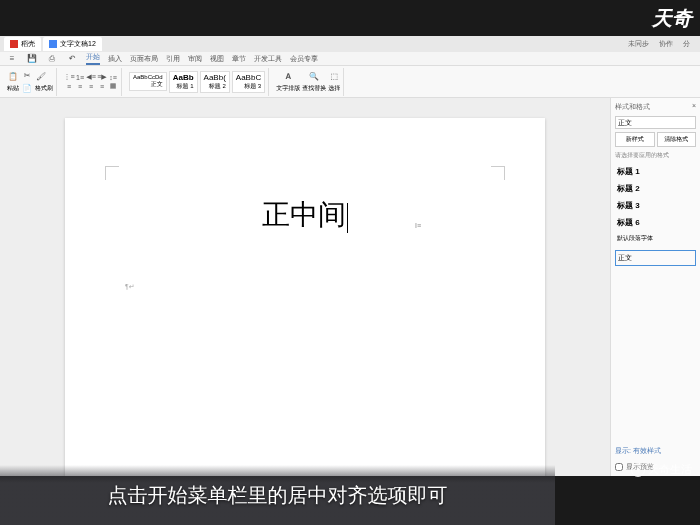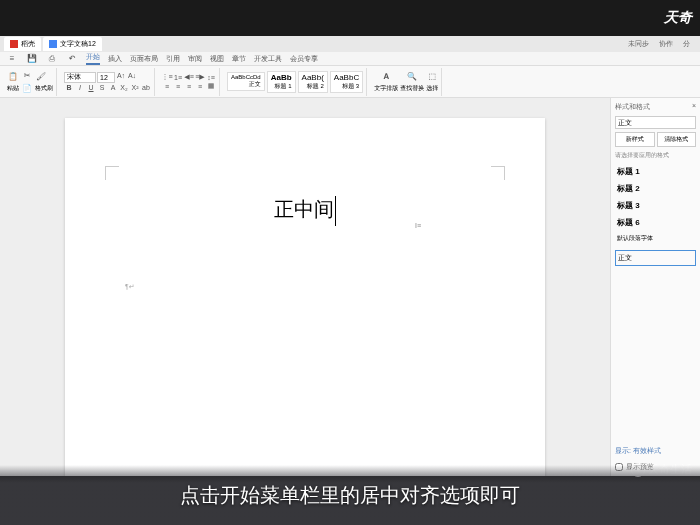--- a/index.html
+++ b/index.html
@@ -1,17 +1,17 @@
 <!DOCTYPE html>
 <html><head>
 <meta charset="utf-8">
 <style>
 *{margin:0;padding:0;box-sizing:border-box}
 body{width:700px;height:525px;font-family:"Microsoft YaHei",Arial,sans-serif;background:#1a1a1a;overflow:hidden;position:relative}
-.top-bar{height:36px;background:#1a1a1a;color:#fff;display:flex;justify-content:flex-end;align-items:center;padding-right:8px;font-size:14px;font-style:italic;font-weight:bold}
+.top-bar{height:36px;background:#1a1a1a;color:#fff;display:flex;justify-content:flex-end;align-items:center;padding-right:8px;font-size:20px;font-style:italic;font-weight:bold}
 .app-window{position:absolute;top:36px;left:0;width:700px;height:440px;background:#fff;font-size:8px}
 .tab-bar{height:16px;background:#e8e8e8;display:flex;align-items:center;gap:2px;padding:0 4px}
 .tab{display:flex;align-items:center;gap:3px;padding:2px 6px;background:#fff;border-radius:2px 2px 0 0;font-size:7px}
 .tab-icon{width:8px;height:8px;display:inline-block}
 .tab-icon.red{background:#d93025}
 .tab-icon.blue{background:#4285f4}
 .tab-bar-right{margin-left:auto;display:flex;gap:10px;color:#666;font-size:7px;padding-right:6px}
 .menu-bar{height:14px;background:#f5f5f5;display:flex;align-items:center;padding:0 6px;gap:8px;border-bottom:1px solid #ddd}
 .menu-item{font-size:7px;color:#555;cursor:pointer}
 .menu-item.active{color:#4a7ab8;border-bottom:2px solid #4a7ab8;padding-bottom:1px}
@@ -21,37 +21,37 @@
 .font-select{font-size:7px;padding:1px 2px;border:1px solid #ccc;background:#fff;width:32px}
 .style-gallery{display:flex;gap:2px}
 .style-box{border:1px solid #ddd;padding:1px 3px;font-size:6px;text-align:right;background:#fff;min-width:28px}
 .style-box .preview{font-size:8px}
 .content-area{display:flex;height:378px}
 .document{flex:1;background:#eee;padding:20px 10px;display:flex;justify-content:center;overflow:hidden}
 .page{width:480px;height:580px;background:#fff;box-shadow:0 1px 3px rgba(0,0,0,.2);padding:60px 50px;position:relative}
 .page-corner{position:absolute;width:14px;height:14px;border:1px solid #ccc}
 .page-corner.tl{top:48px;left:40px;border-right:none;border-bottom:none}
 .page-corner.tr{top:48px;right:40px;border-left:none;border-bottom:none}
-.doc-text{text-align:center;font-size:20px;font-family:SimSun,serif;margin-top:18px;position:relative}
+.doc-text{text-align:center;font-size:28px;font-family:SimSun,serif;margin-top:18px;position:relative}
 .cursor{display:inline-block;width:1px;height:30px;background:#000;vertical-align:middle;margin-left:1px}
 .text-cursor-icon{position:absolute;left:415px;top:186px;font-size:7px;color:#888}
 .para-mark{position:absolute;left:60px;top:165px;font-size:7px;color:#aaa}
 .side-panel{width:90px;background:#fafafa;border-left:1px solid #ddd;padding:4px;font-size:7px}
 .sp-title{color:#666;margin-bottom:4px;display:flex;justify-content:space-between}
 .sp-input{width:100%;border:1px solid #ccc;padding:2px;font-size:7px;margin-bottom:3px}
 .sp-tabs{display:flex;gap:2px;margin-bottom:4px}
 .sp-tab{flex:1;padding:2px;border:1px solid #ccc;text-align:center;font-size:6px;background:#fff}
 .sp-hint{color:#888;margin-bottom:3px;font-size:6px}
 .sp-style{padding:3px 2px;font-size:8px;cursor:pointer}
 .sp-style.bold{font-weight:bold}
 .sp-body-style{border:1px solid #4a90d9;padding:2px;margin-top:4px;font-size:7px}
 .sp-bottom{position:absolute;bottom:4px;width:82px;font-size:7px;color:#666}
 .sp-link{color:#4a7ab8;margin-bottom:6px;display:block}
 .sp-check{display:flex;align-items:center;gap:3px}
-.bottom-overlay{position:absolute;bottom:0;left:0;width:700px;height:60px;background:linear-gradient(transparent,rgba(60,60,65,.85) 30%);display:flex;align-items:center;justify-content:center}
+.bottom-overlay{position:absolute;bottom:0;left:0;width:555px;height:60px;background:linear-gradient(transparent,rgba(60,60,65,.85) 30%);display:flex;align-items:center;justify-content:center}
 .subtitle{color:#fff;font-size:20px;font-weight:500;text-shadow:0 1px 3px rgba(0,0,0,.8)}
 .watermark{position:absolute;right:8px;bottom:48px;display:flex;align-items:center;gap:3px;color:#fff;font-size:11px;opacity:.85}
 .wm-icon{width:14px;height:14px;border:1.5px solid #fff;border-radius:50%;display:flex;align-items:center;justify-content:center;font-size:8px}
 .format-icons{display:flex;flex-direction:column;gap:1px}
 .format-row{display:flex;gap:1px}
 .small-icon{width:10px;height:8px;font-size:7px;display:flex;align-items:center;justify-content:center;color:#555}
 </style>
 </head>
 <body>
 
@@ -103,40 +103,20 @@
         <span class="tb-btn">📄</span>
       </div>
       <div class="format-icons">
         <span class="tb-btn">🖌</span>
         <span style="font-size:6px">格式刷</span>
       </div>
     </div>
     <div class="tb-group">
       <div class="format-icons">
         <div class="format-row">
-          <input class="font-select" value="宋体" style="">
-          <input class="font-select" style="width: 18px;" value="12">
-          <span class="small-icon">A↑</span>
-          <span class="small-icon">A↓</span>
-        </div>
-        <div class="format-row">
-          <span class="small-icon" style="font-weight:bold">B</span>
-          <span class="small-icon" style="font-style:italic">I</span>
-          <span class="small-icon" style="text-decoration:underline">U</span>
-          <span class="small-icon">S</span>
-          <span class="small-icon">A</span>
-          <span class="small-icon">X₂</span>
-          <span class="small-icon">X²</span>
-          <span class="small-icon">ab</span>
-        </div>
-      </div>
-    </div>
-    <div class="tb-group">
-      <div class="format-icons">
-        <div class="format-row">
           <span class="small-icon">⋮≡</span>
           <span class="small-icon">1≡</span>
           <span class="small-icon">◀≡</span>
           <span class="small-icon">≡▶</span>
           <span class="small-icon">↕≡</span>
         </div>
         <div class="format-row">
           <span class="small-icon">≡</span>
           <span class="small-icon">≡</span>
           <span class="small-icon">≡</span>

